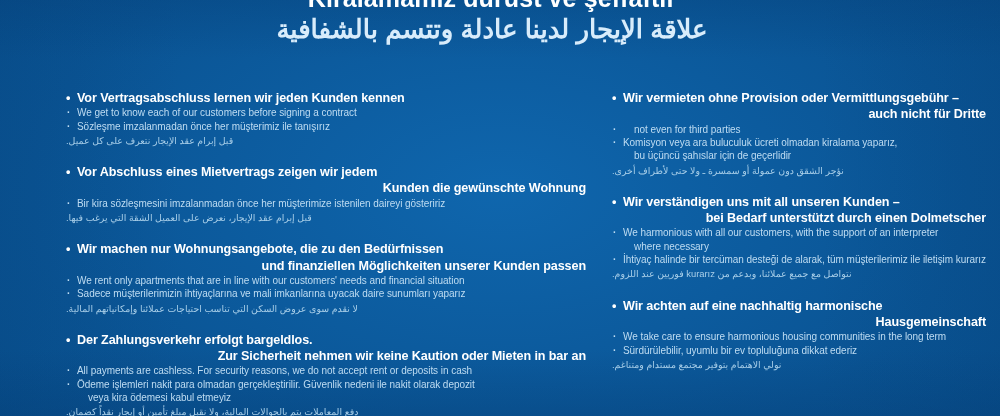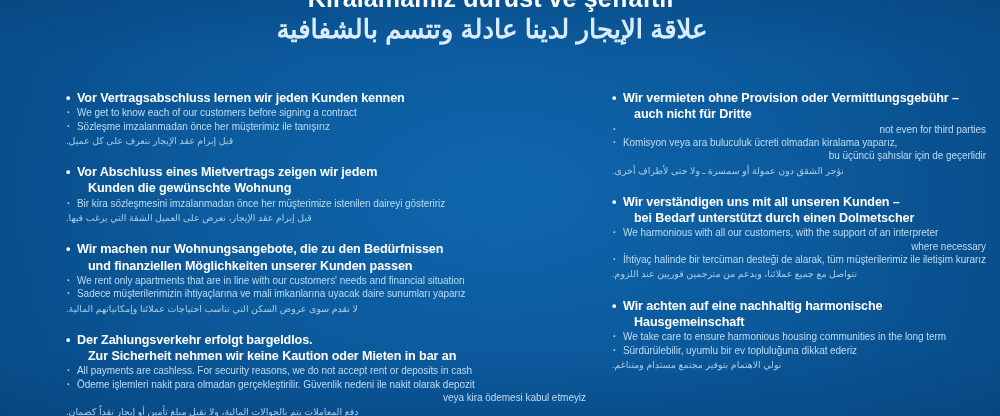--- a/index.html
+++ b/index.html
@@ -92,35 +92,35 @@
     top:0;
   }
 
   .heading {
     font-size:12.6px;
     font-weight:bold;
     line-height:1.30;
     color:#ffffff;
     letter-spacing:-0.1px;
   }
-  .heading .cont { padding-left:11px; display:block; }
+  .heading .cont { padding-left:11px; display:block;text-align:right; }
 
   .sub {
     font-size:10px;
     font-weight:normal;
     line-height:1.33;
     color:#bedcf2;
     letter-spacing:-0.05px;
   }
   .sub.bullet::before {
     content:"\00B7";
     font-weight:bold;
     left:1px;
   }
-  .sub .cont { padding-left:11px; display:block;text-align:right; }
+  .sub .cont { padding-left:11px; display:block; }
 
   .arabic {
     font-size:9.4px;
     line-height:1.4;
     color:#a9cfe9;
     direction:rtl;
     text-align:left;
     padding-right:2px;
     white-space:nowrap;
     margin-top:1px;
@@ -218,21 +218,21 @@
         <span>Wir verständigen uns mit all unseren Kunden –</span>
         <span class="cont">bei Bedarf unterstützt durch einen Dolmetscher</span>
       </div>
       <div class="line bullet sub">
         <span>We harmonious with all our customers, with the support of an interpreter</span>
         <span class="cont">where necessary</span>
       </div>
       <div class="line bullet sub">
         <span>İhtiyaç halinde bir tercüman desteği de alarak, tüm müşterilerimiz ile iletişim kurarız</span>
       </div>
-      <div class="arabic">نتواصل مع جميع عملائنا، وبدعم من مترجمين فوريين عند اللزوم.</div>
+      <div class="arabic">نتواصل مع جميع عملائنا، وبدعم من kurarız فوريين عند اللزوم.</div>
     </div>
 
     <div class="block">
       <div class="line bullet heading">
         <span>Wir achten auf eine nachhaltig harmonische</span>
         <span class="cont">Hausgemeinschaft</span>
       </div>
       <div class="line bullet sub">
         <span>We take care to ensure harmonious housing communities in the long term</span>
       </div>

